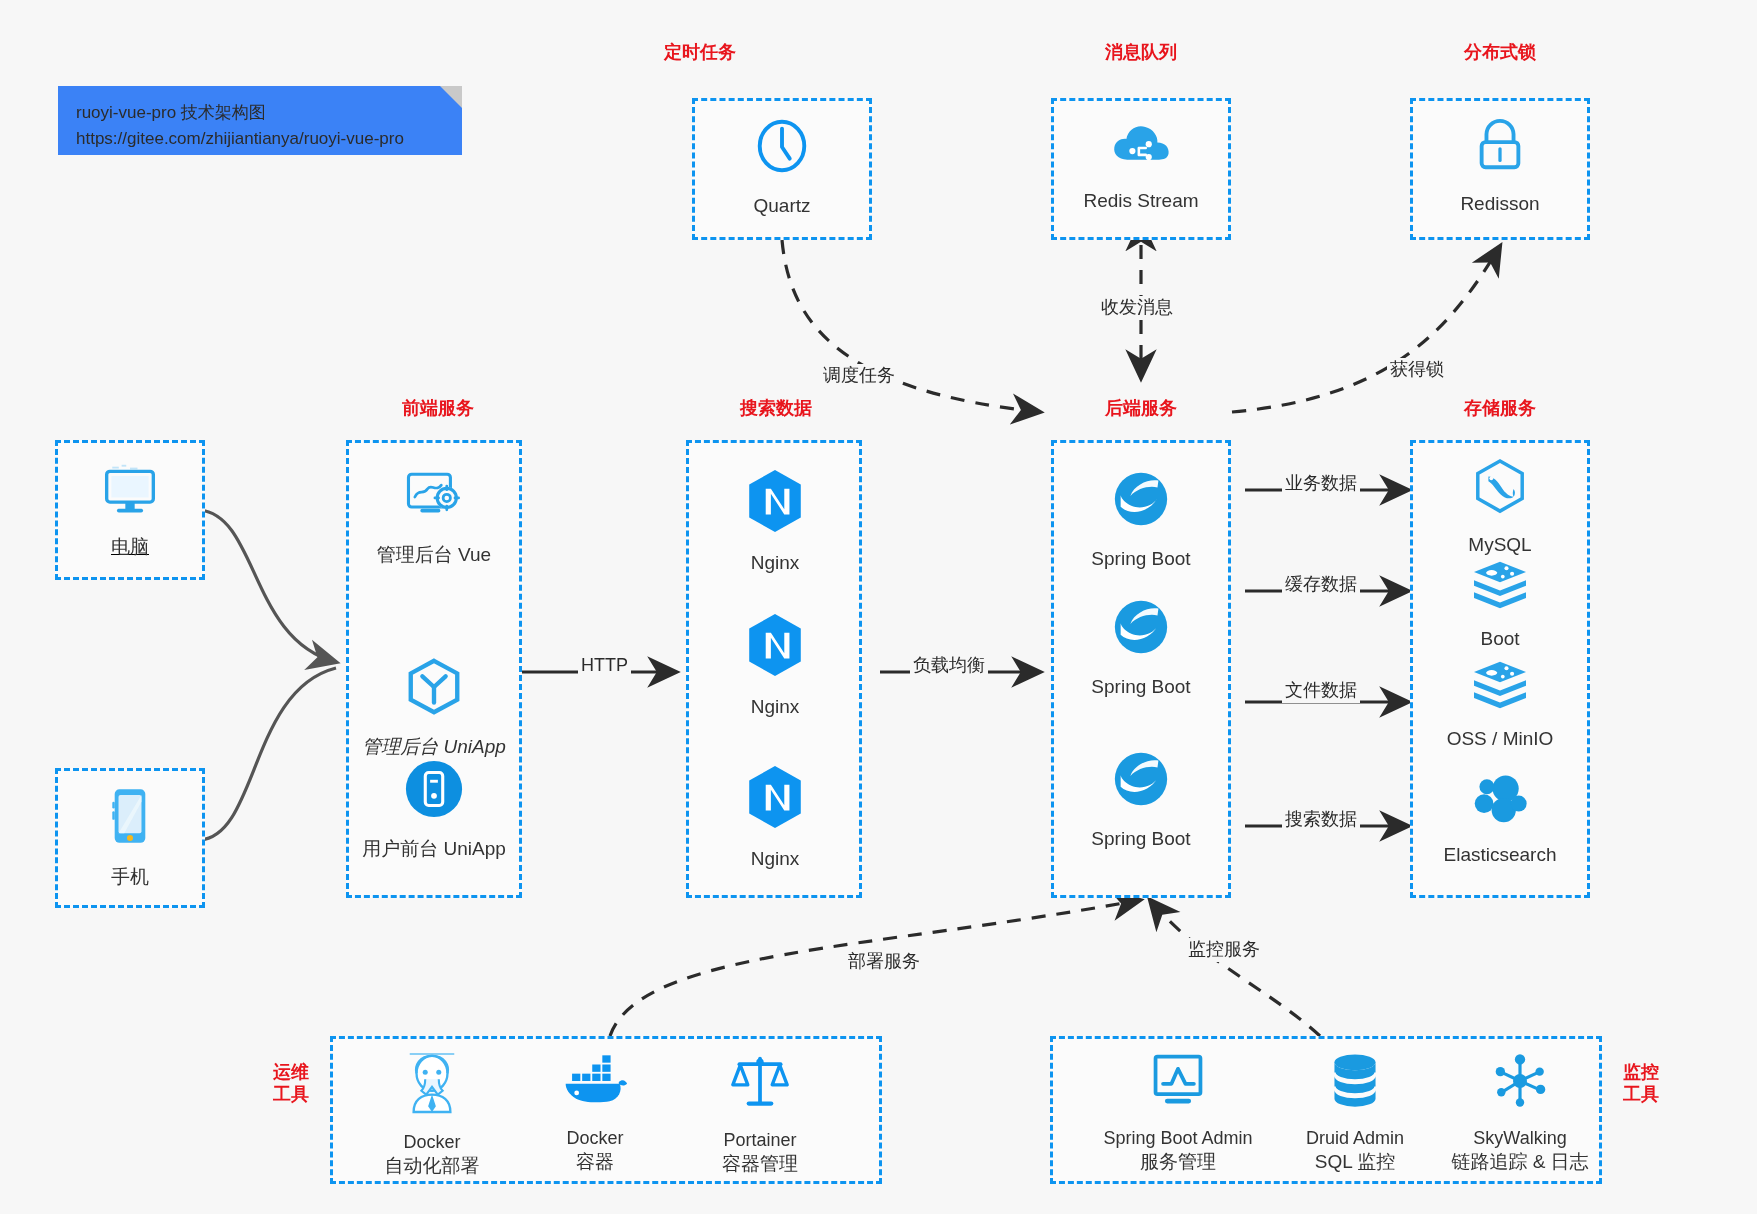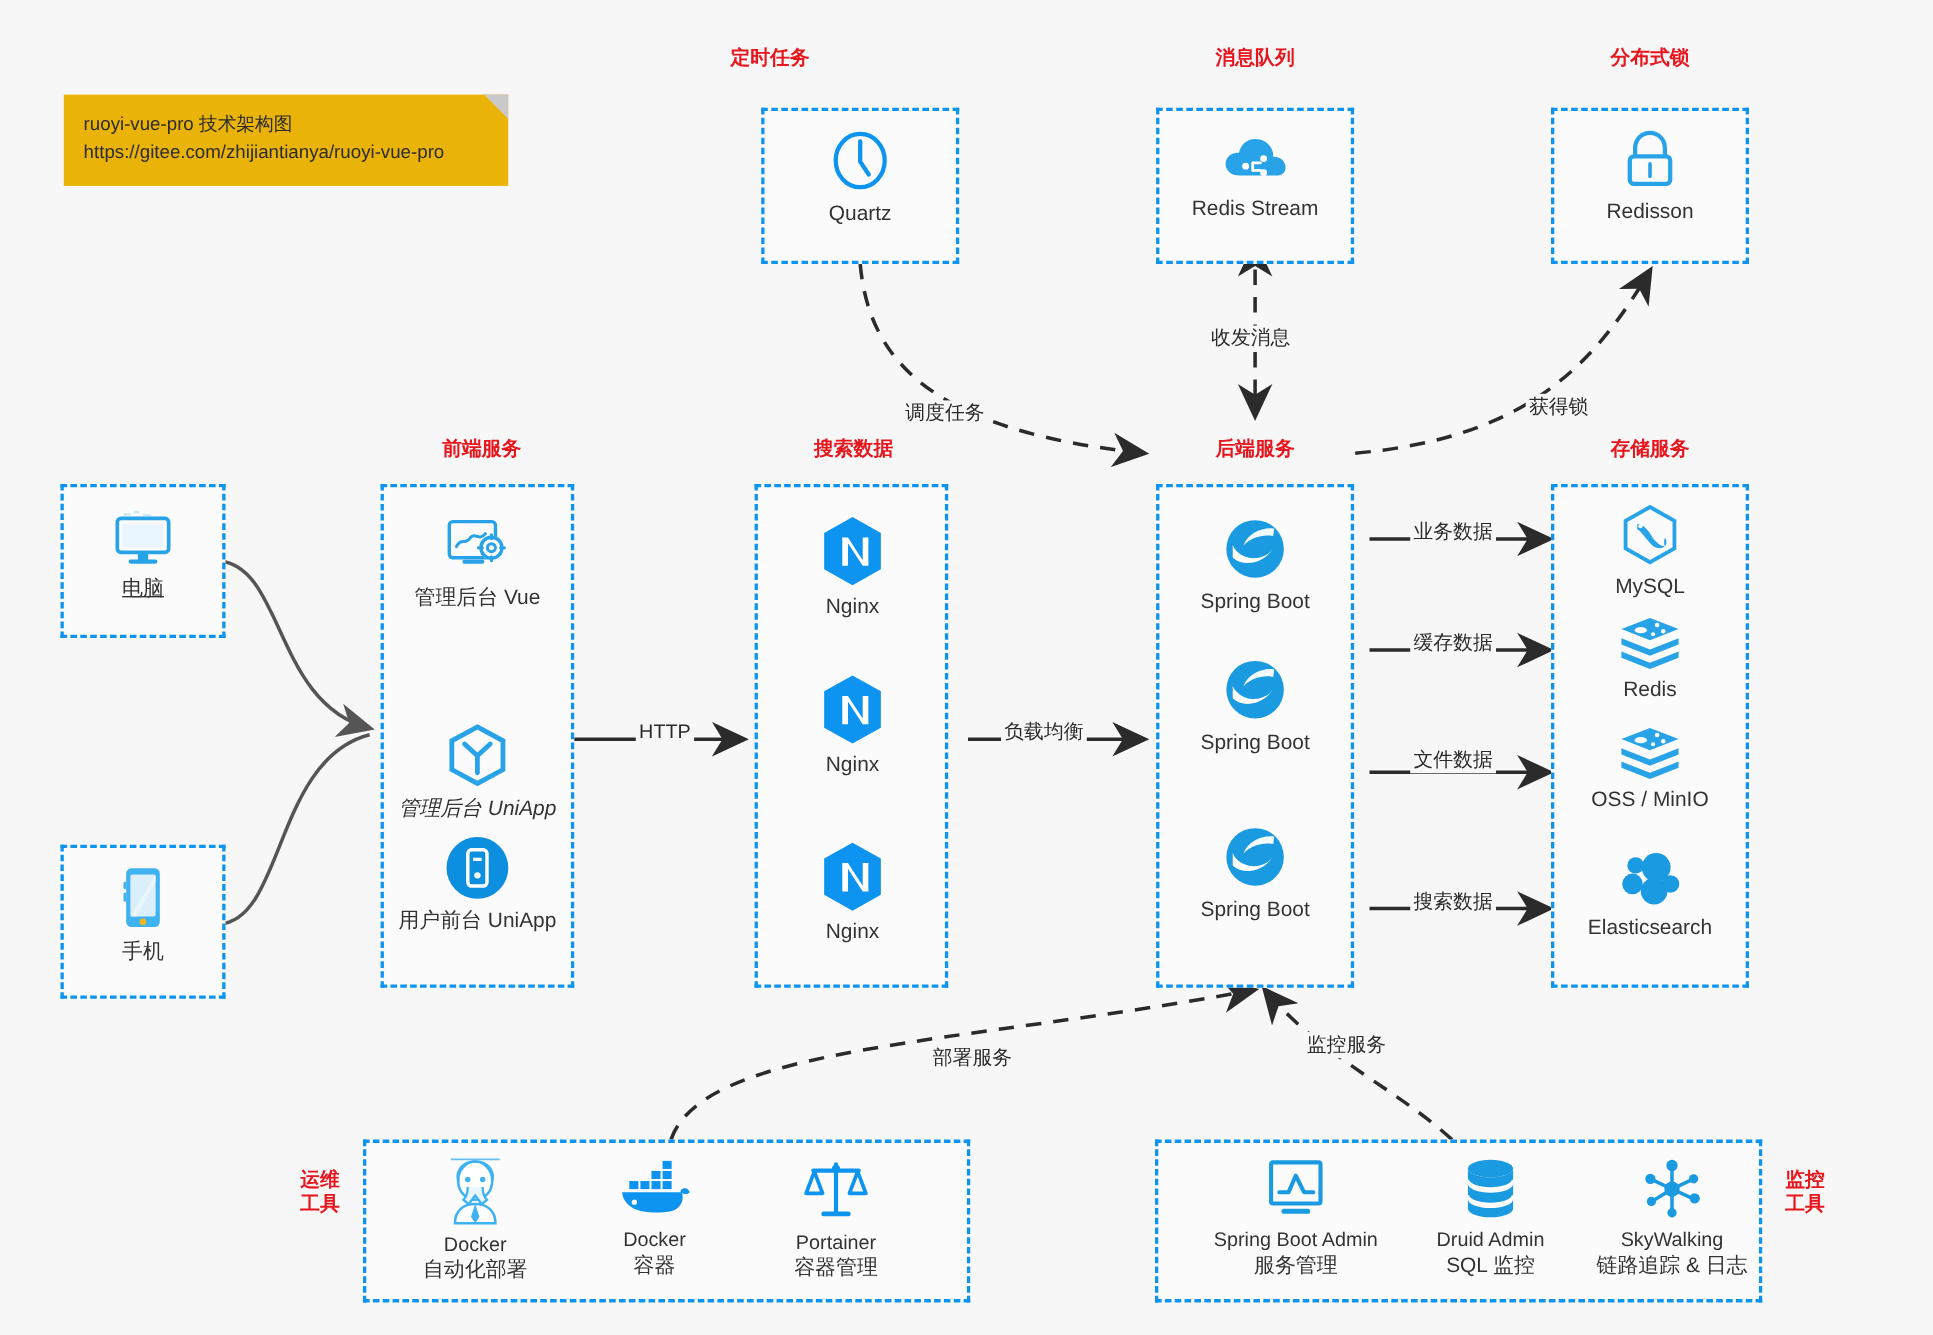--- a/index.html
+++ b/index.html
@@ -7,22 +7,22 @@
     width: 1757px; height: 1214px;
     background: #f7f7f7;
     font-family: "Liberation Sans", "DejaVu Sans", sans-serif;
     overflow: hidden;
   }
   #stage { position: relative; width: 1757px; height: 1214px; }
 
   
   .note {
     position: absolute;
-    background: #eab308;
-    padding: 14px 18px 16px 18px;
+    background: #3b82f6;
+    padding: 14px 18px 2px 18px;
     font-size: 17px;
     line-height: 1.55;
     color: #2b2b2b;
     white-space: nowrap;
   }
   .note .fold {
     position: absolute; right: 0; top: 0;
     width: 0; height: 0;
     border-left: 22px solid transparent;
     border-top: 22px solid #c9c9c9;
@@ -46,21 +46,21 @@
 
   
   .node {
     position: absolute;
     display: flex;
     flex-direction: column;
     align-items: center;
     justify-content: flex-start;
   }
   .node .cap {
-    margin-top: 6px;
+    margin-top: 17px;
     font-size: 19px;
     color: #333333;
     text-align: center;
     white-space: nowrap;
     line-height: 1.3;
   }
   .node .cap.small { font-size: 18px; }
   .node .sub {
     font-size: 19px;
     color: #333333;
@@ -328,21 +328,21 @@
       <path d="M32 4 L60 15 L32 26 L4 15 Z" fill="#29a3e8"></path>
       <path d="M4 24 L32 35 L60 24 L60 30 L32 41 L4 30 Z" fill="#29a3e8"></path>
       <path d="M4 37 L32 48 L60 37 L60 43 L32 54 L4 43 Z" fill="#29a3e8"></path>
       <g fill="#ffffff">
         <ellipse cx="23" cy="16" rx="6" ry="3"></ellipse>
         <circle cx="39" cy="11" r="2.2"></circle>
           <circle cx="45" cy="17" r="2.2"></circle>
           <circle cx="35" cy="20" r="2"></circle>
       </g>
     </svg>
-    <div class="cap">Redis</div>
+    <div class="cap">Boot</div>
   </div>
 
   <div class="node" style="left:1425px; top:658px; width:150px;">
     <svg class="ic" width="60" height="52" viewBox="0 0 64 56">
       <path d="M32 4 L60 15 L32 26 L4 15 Z" fill="#29a3e8"></path>
       <path d="M4 24 L32 35 L60 24 L60 30 L32 41 L4 30 Z" fill="#29a3e8"></path>
       <path d="M4 37 L32 48 L60 37 L60 43 L32 54 L4 43 Z" fill="#29a3e8"></path>
       <g fill="#ffffff">
         <ellipse cx="23" cy="16" rx="6" ry="3"></ellipse>
         <circle cx="39" cy="11" r="2.2"></circle>

